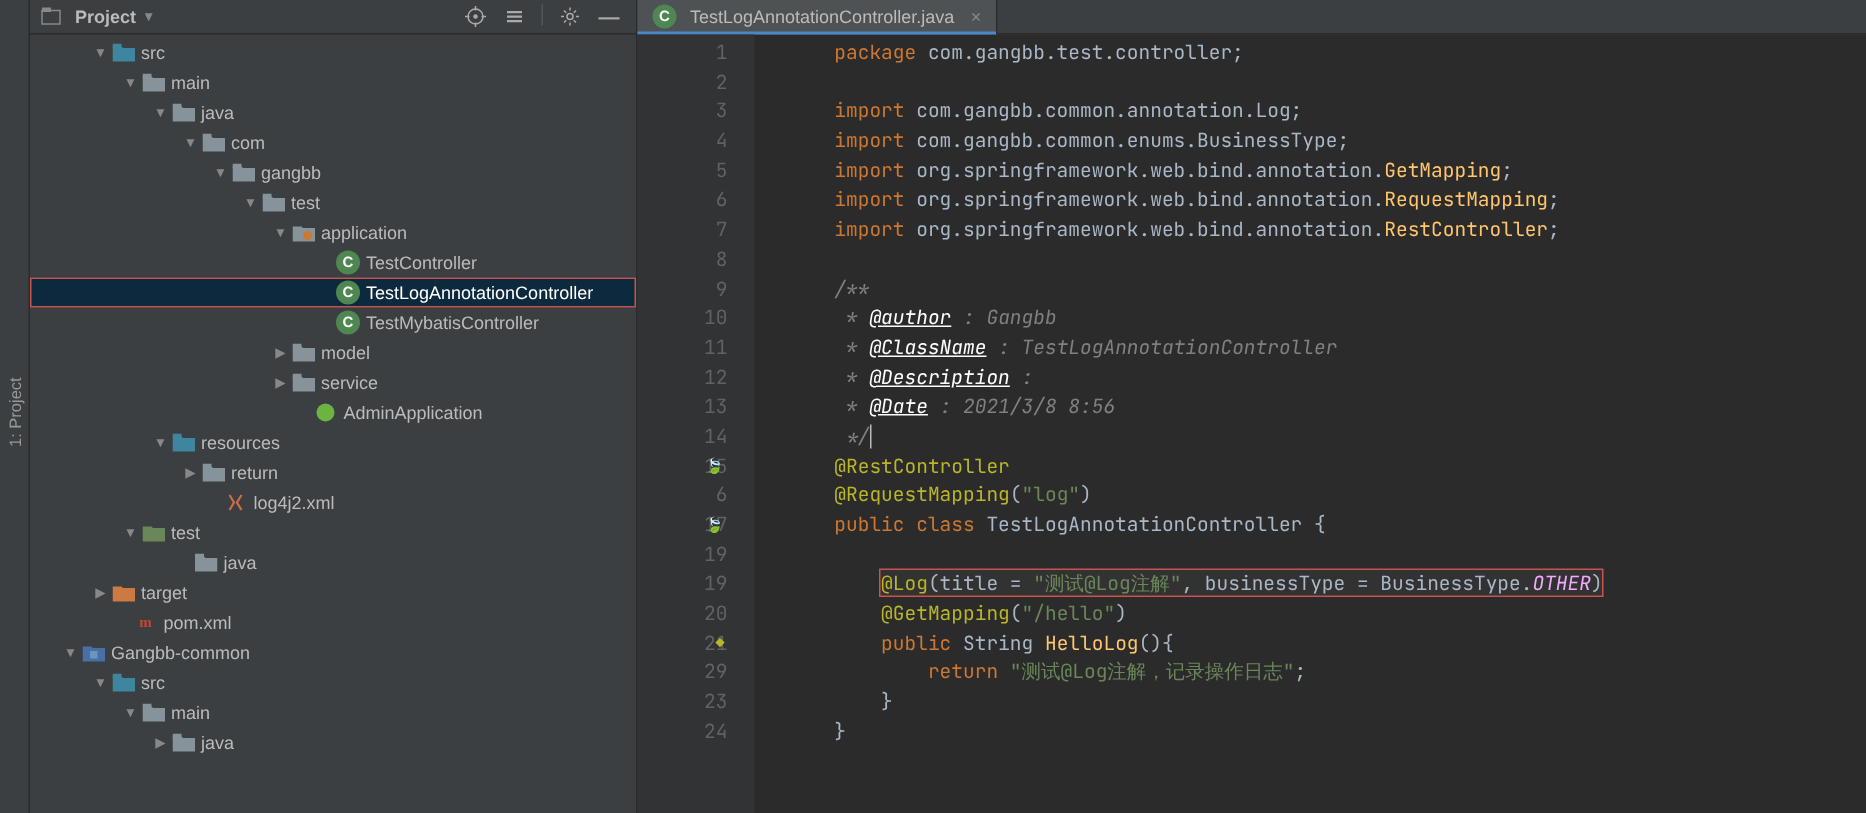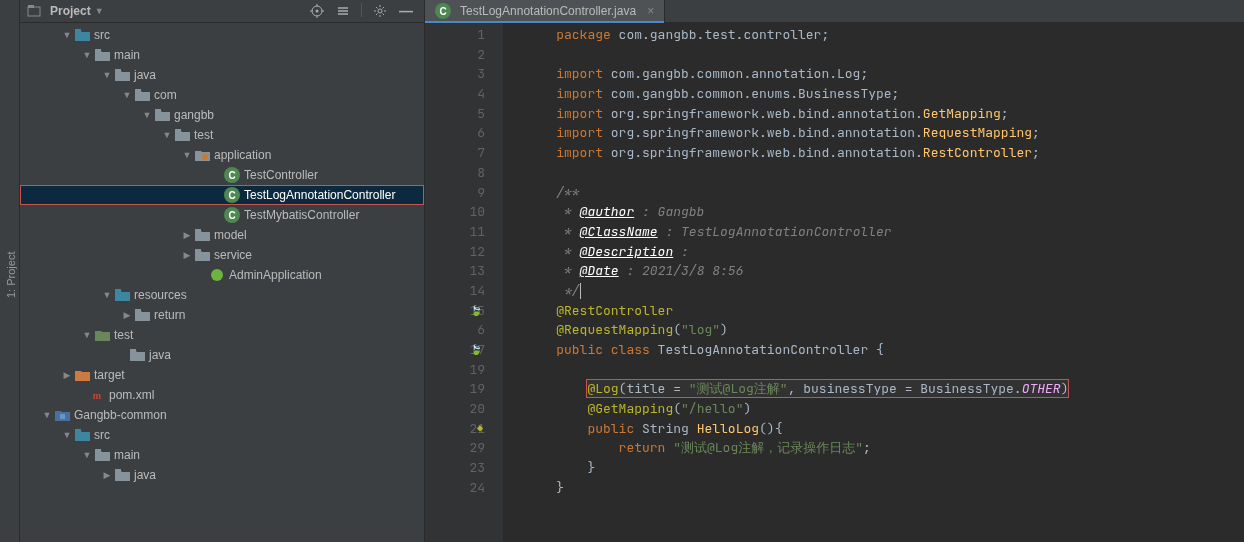--- a/index.html
+++ b/index.html
@@ -214,20 +214,29 @@
       </div>
       <div class="tree-row" style="padding-left: 100px;">
         <span class="arrow">▶</span>
         <span class="icon">
           <svg width="15" height="13" viewBox="0 0 15 13">
             <path d="M0 2h6l1 1h8v9H0z" fill="#87939a"></path>
             <rect x="0" y="0" width="6" height="3" fill="#87939a"></rect>
           </svg>
         </span>
         <span>return</span>
+      </div>
+      <div class="tree-row" style="padding-left: 115px;">
+        <span class="arrow"></span>
+        <span class="icon">
+          <svg width="12" height="14" viewBox="0 0 12 14">
+            <path d="M2 2l3 5-3 5M10 2l-3 5 3 5" stroke="#ce6a4b" fill="none" stroke-width="1.5"></path>
+          </svg>
+        </span>
+        <span>log4j2.xml</span>
       </div>
       <div class="tree-row" style="padding-left: 60px;">
         <span class="arrow">▼</span>
         <span class="icon">
           <svg width="15" height="13" viewBox="0 0 15 13">
             <path d="M0 2h6l1 1h8v9H0z" fill="#6a8759"></path>
           </svg>
         </span>
         <span>test</span>
       </div>

